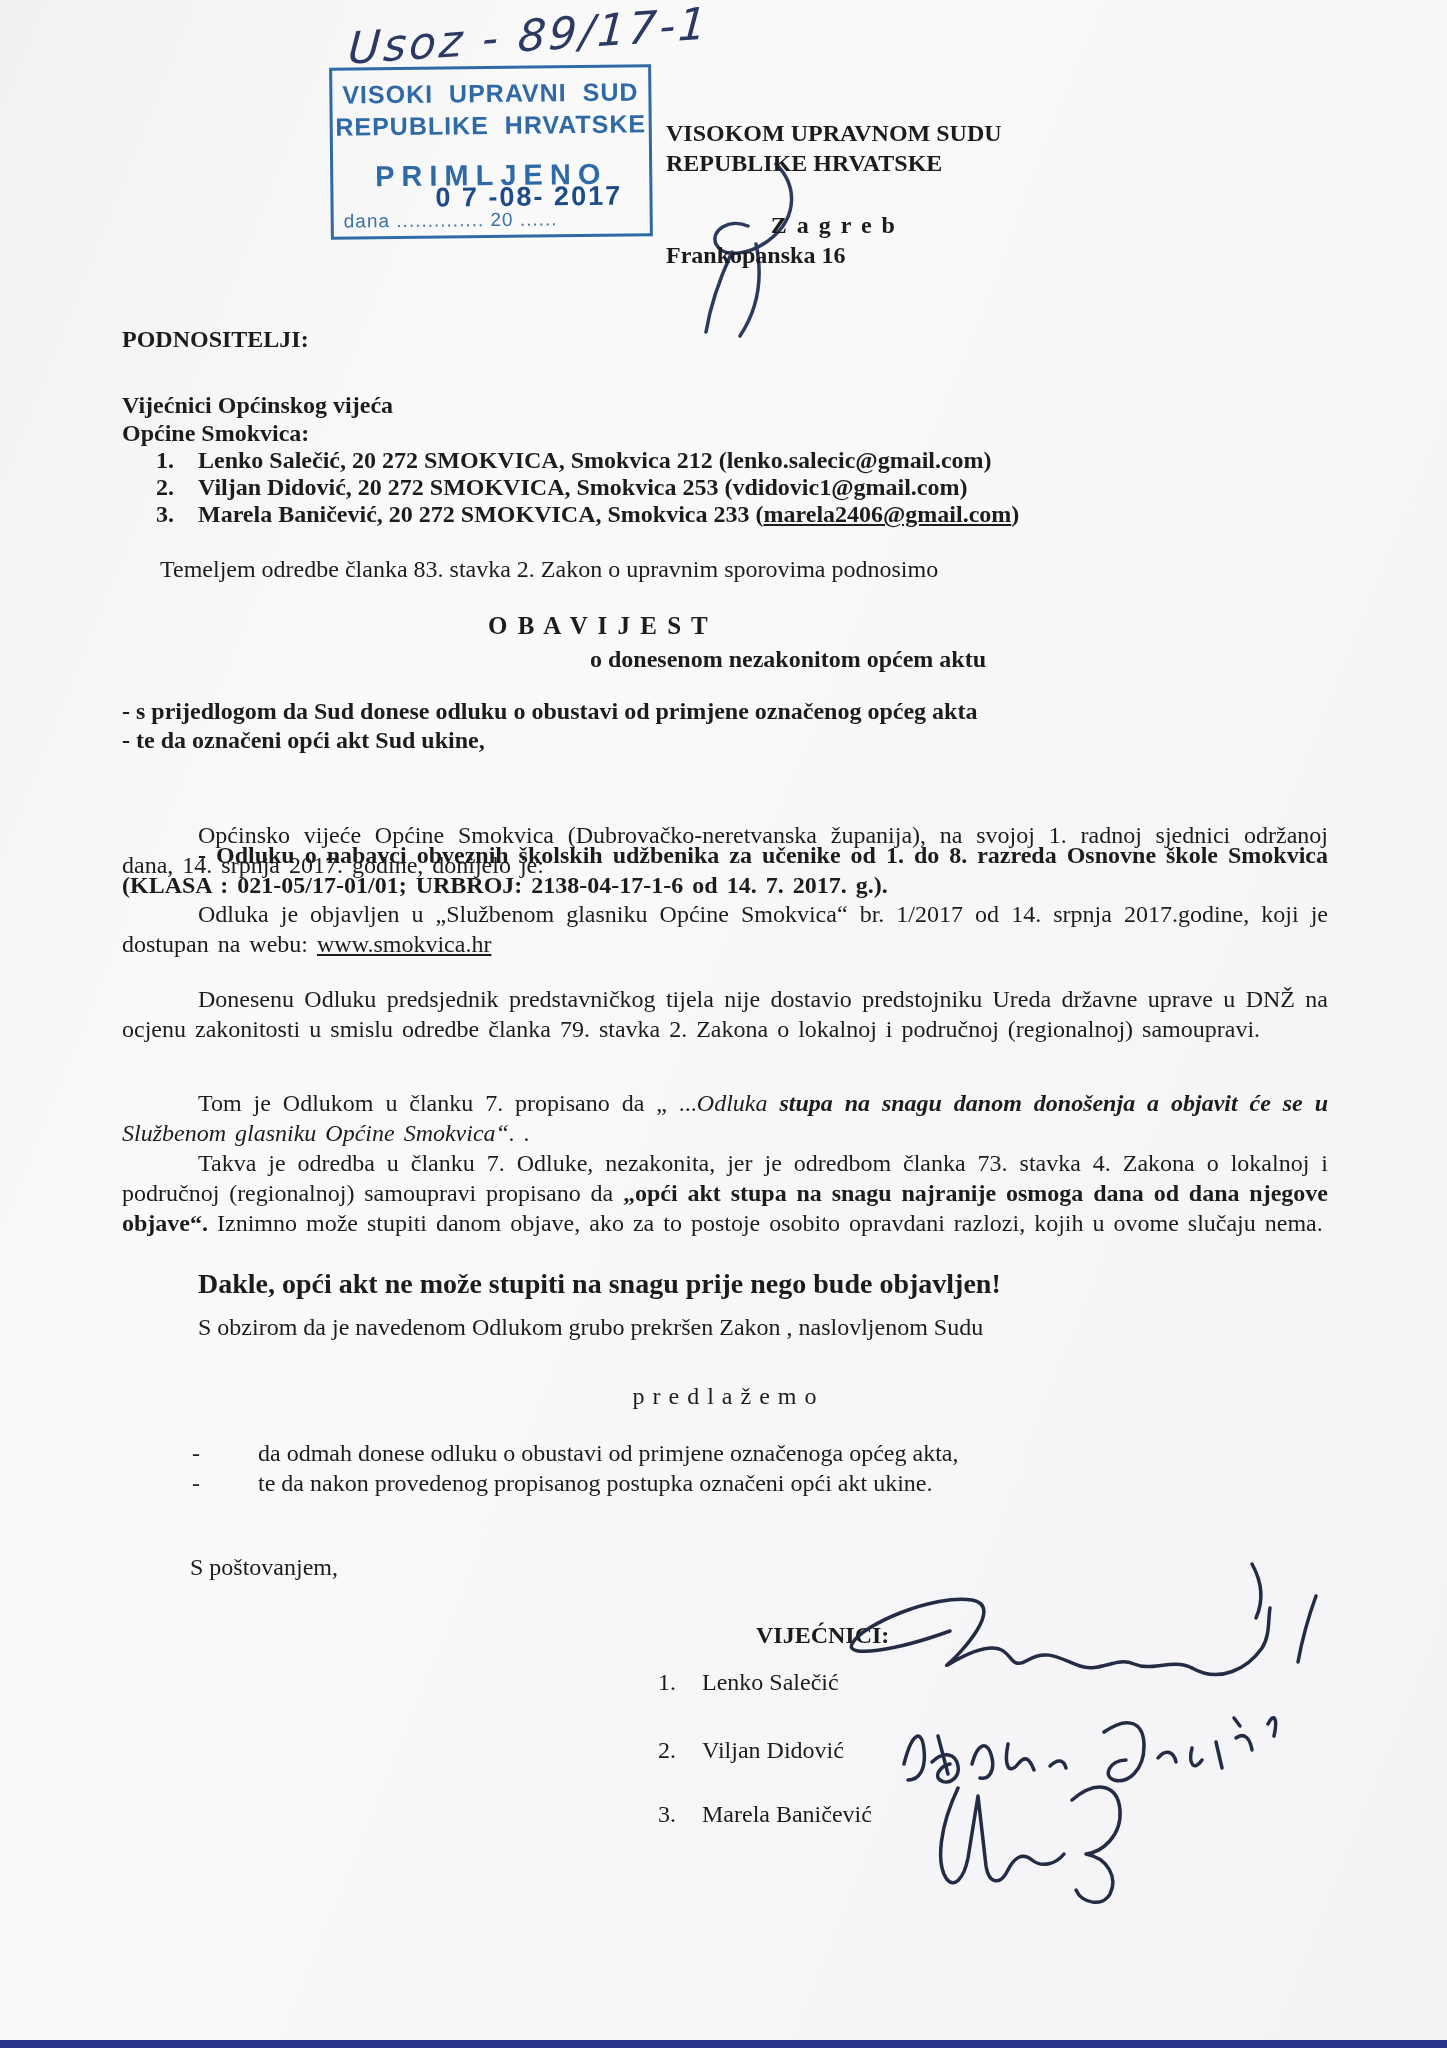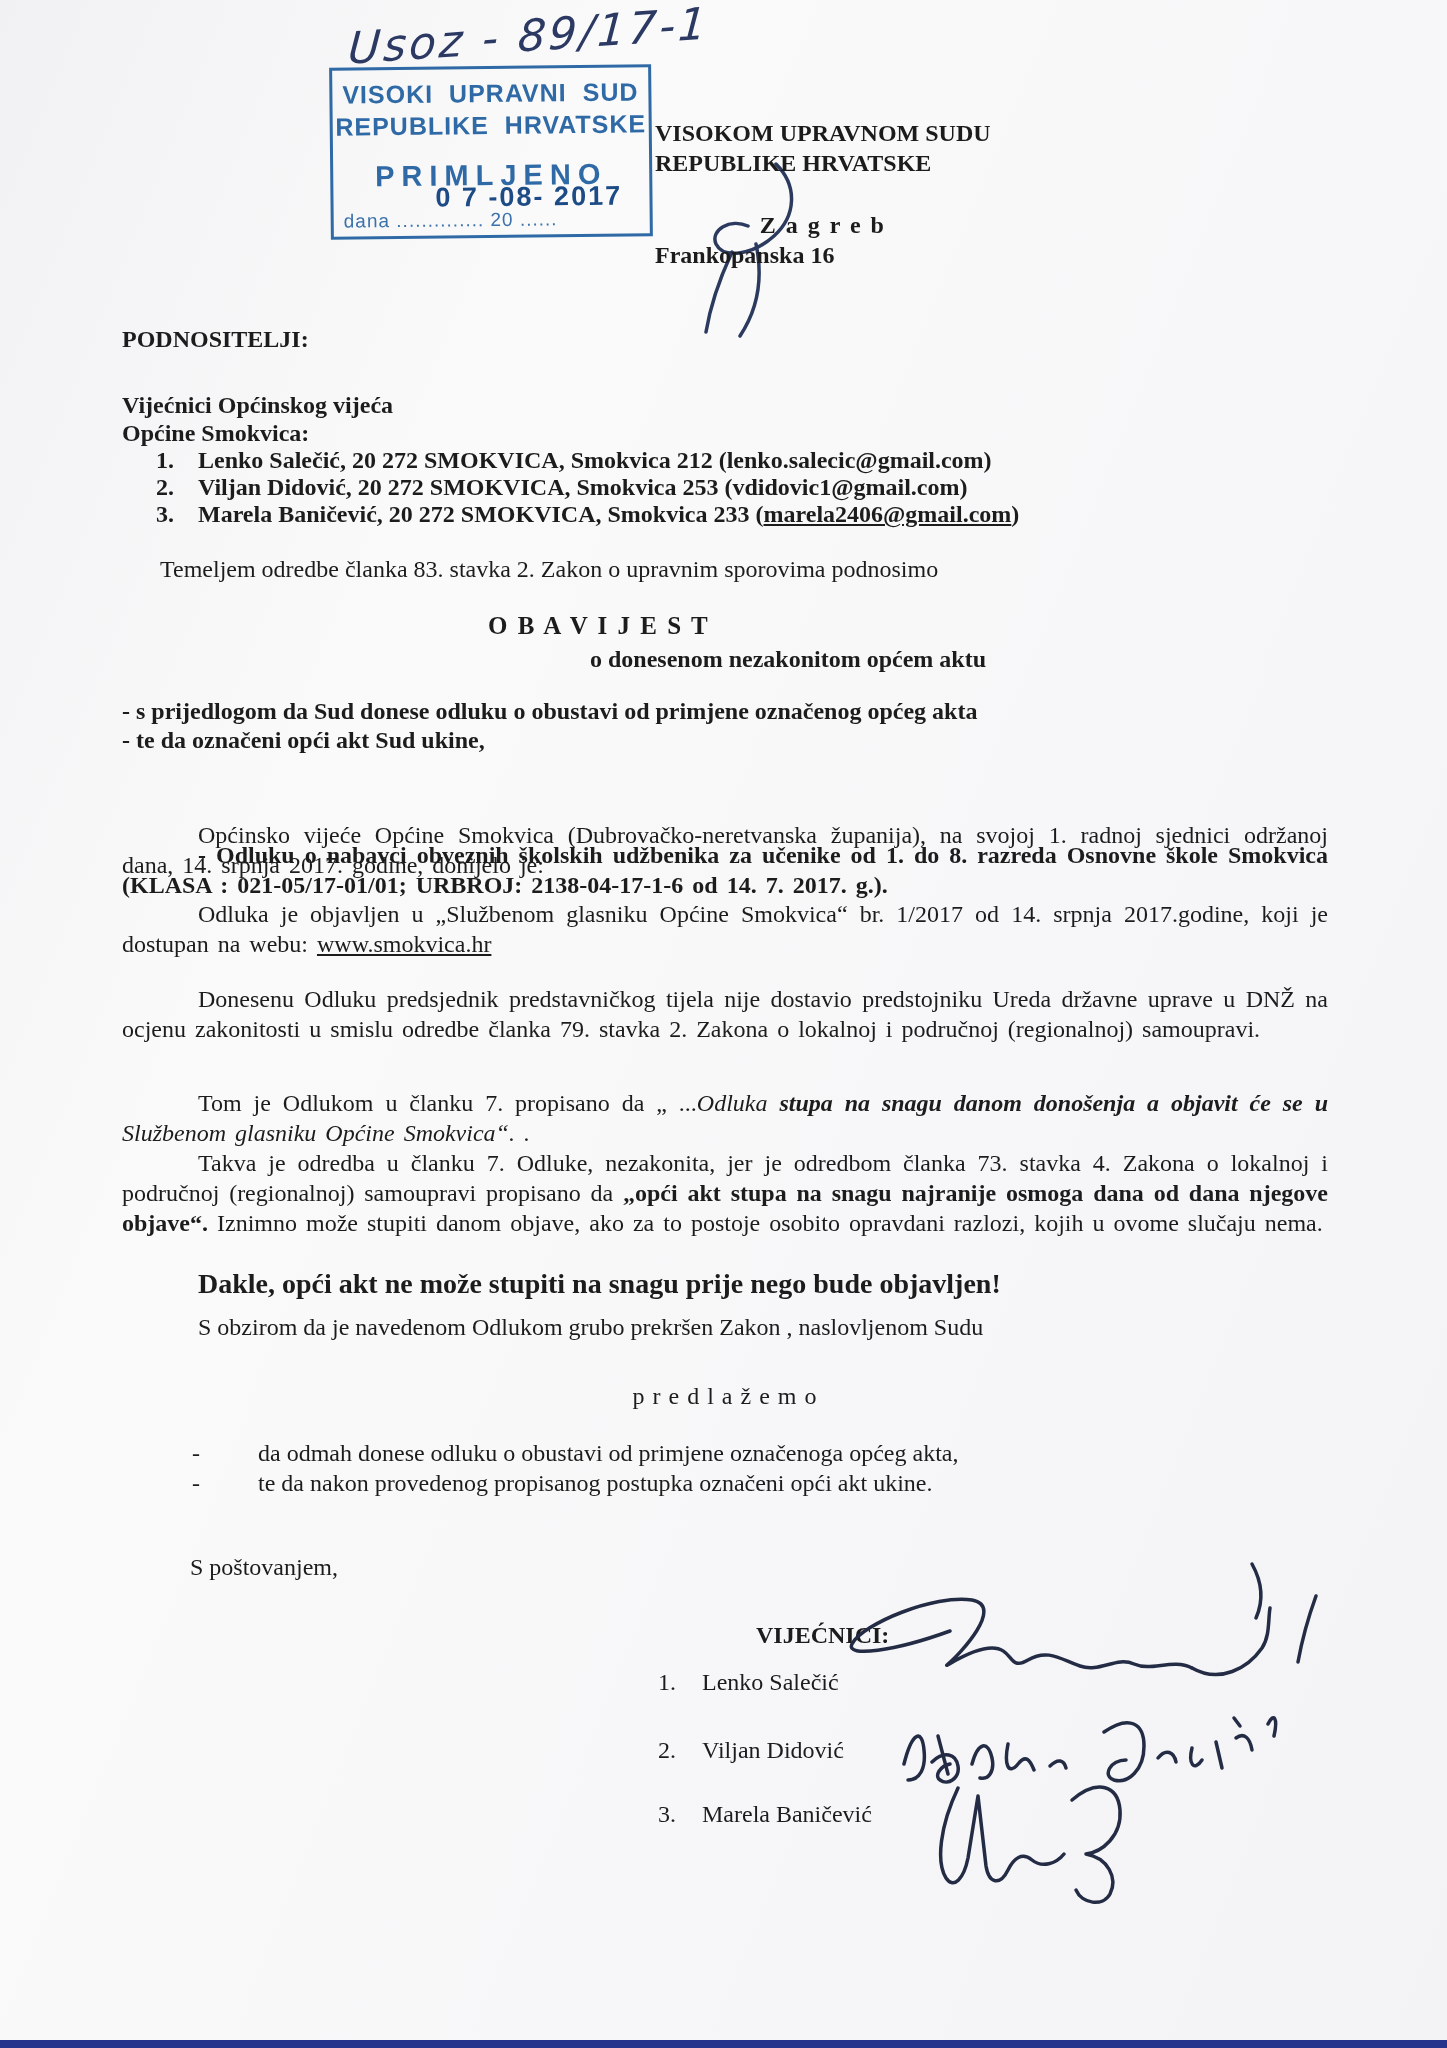--- a/index.html
+++ b/index.html
@@ -37,21 +37,21 @@
     font-family:"Liberation Sans", sans-serif;
     transform:rotate(-0.6deg);
     background:transparent;
   }
   .stamp-line{width:100%;text-align:center;font-weight:700;font-size:25px;letter-spacing:1px;word-spacing:8px;white-space:nowrap;}
   .stamp-received{width:100%;text-align:center;font-weight:700;font-size:29px;letter-spacing:7px;}
   .stamp-dana{font-size:19px;letter-spacing:1px;color:#3a72ab;white-space:nowrap;}
   .stamp-date{
     font-weight:700;font-size:27px;letter-spacing:2px;color:#1c4b85;white-space:nowrap;
   }
-  .addr{font-size:24px;font-weight:bold;line-height:30px;}
+  .addr{font-size:24px;font-weight:bold;line-height:30px;margin-left:11px;}
   .head-bold{font-size:24px;font-weight:bold;}
   .sub-row{display:flex;font-size:24px;font-weight:bold;line-height:27px;white-space:nowrap;}
   .sub-num{width:42px;flex:none;}
   .prop-row{display:flex;font-size:24px;line-height:30px;white-space:nowrap;}
   .prop-dash{width:66px;flex:none;}
   .sig-row{display:flex;font-size:24px;line-height:28px;white-space:nowrap;}
   .sig-num{width:44px;flex:none;}
   svg.ink{overflow:visible;}
   svg.ink path{fill:none;stroke:#232c44;stroke-width:3.5;stroke-linecap:round;stroke-linejoin:round;}
   svg.ink.blue path{stroke:#2b3a5e;}

